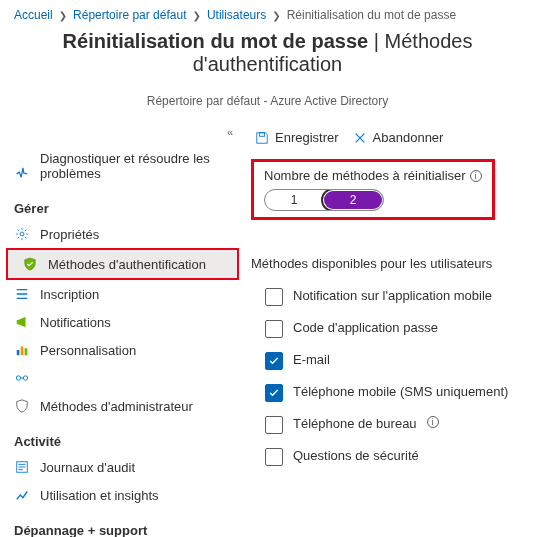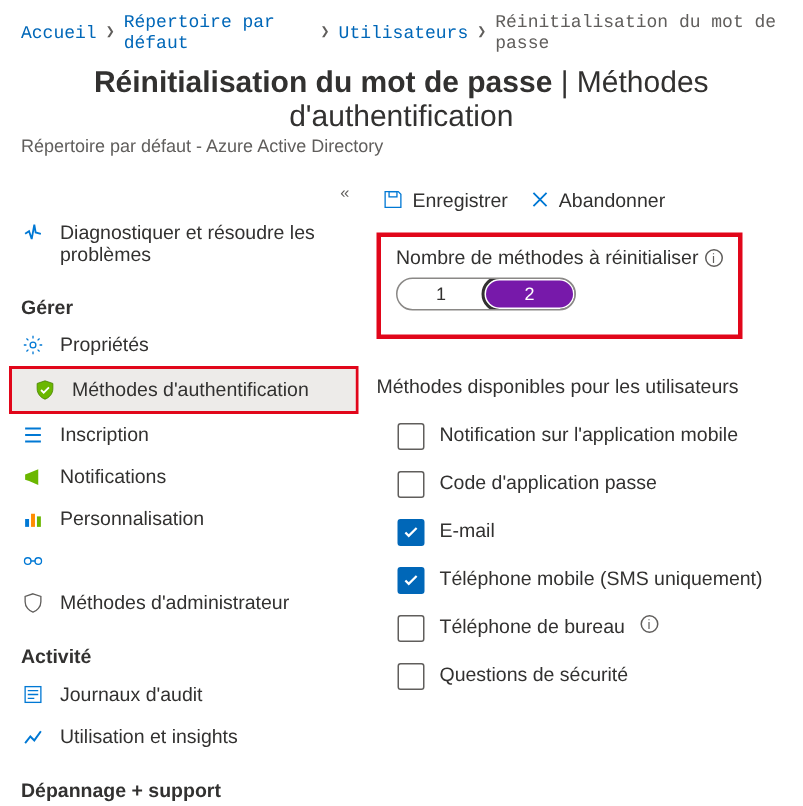--- a/index.html
+++ b/index.html
@@ -10,42 +10,41 @@
     color: #323130;
     background: #fff;
     width: 535px;
   }
   .breadcrumb {
     display: flex;
     align-items: center;
     gap: 6px;
     padding: 8px 14px 4px;
     font-size: 12px;
-    font-family: Liberation Mono, monospace;
   }
   .breadcrumb a { color: #0067b8; text-decoration: none; }
   .breadcrumb .sep { color: #605e5c; font-size: 10px; }
   .breadcrumb .current { color: #605e5c; }
   .header { padding: 4px 14px 2px; }
   .header h1 {
     margin: 0;
     font-size: 20px;
     font-weight: 600;
     color: #323130;
     text-align: center;
   }
   .header h1 .light { font-weight: 400; color: #323130; }
-  .header .sub { font-size: 12px; color: #605e5c; margin-top: 0; }
+  .header .sub { font-size: 12px; color: #605e5c; margin-top: 18px; text-align: center; }
   .layout { display: flex; margin-top: 10px; }
   .sidebar { width: 245px; flex-shrink: 0; padding-top: 4px; }
   .collapse-row { text-align: right; padding: 0 14px 6px; color: #605e5c; }
   .collapse-row span { font-size: 11px; letter-spacing: -2px; }
   .nav-item {
     display: flex;
-    align-items: flex-start;
+    align-items: flex-end;
     gap: 10px;
     padding: 6px 14px;
     cursor: pointer;
     font-size: 13px;
     color: #323130;
   }
   .nav-item.selected { background: #edebe9; }
   .nav-item .icon { width: 16px; height: 16px; display: flex; align-items: center; justify-content: center; flex-shrink: 0; }
   .nav-section {
     padding: 14px 14px 4px;
@@ -59,30 +58,30 @@
   }
   .main { flex: 1; padding: 4px 10px 0 6px; }
   .toolbar {
     display: flex;
     gap: 14px;
     padding: 6px 4px 14px;
     border-bottom: none;
   }
   .tb-btn {
     display: flex;
-    align-items: flex-start;
+    align-items: flex-end;
     gap: 6px;
     color: #323130;
     cursor: pointer;
     font-size: 13px;
   }
   .tb-btn .icon { width: 14px; height: 14px; display: flex; align-items: center; justify-content: center; }
   .section-box {
     border: 3px solid #e1061a;
-    padding: 6px 10px 16px;
+    padding: 6px 10px 6px;
     margin-bottom: 18px;
     display: inline-block;
   }
   .section-label { font-size: 13px; color: #323130; display: flex; align-items: center; gap: 4px; }
   .info-icon {
     width: 12px; height: 12px; border: 1px solid #605e5c; border-radius: 50%;
     display: inline-flex; align-items: center; justify-content: center;
     font-size: 9px; color: #605e5c;
   }
   .toggle-pill {
@@ -104,21 +103,21 @@
     cursor: pointer;
   }
   .toggle-opt.active {
     background: #7719aa;
     color: #fff;
     border-radius: 11px;
     margin: 1px;
     outline: 2px solid #323130;
     outline-offset: 1px;
   }
-  .methods-title { font-size: 13px; margin: 6px 0 10px; }
+  .methods-title { font-size: 13px; margin: 18px 0 10px; }
   .method-row {
     display: flex;
     align-items: flex-start;
     gap: 10px;
     padding: 7px 0 7px 14px;
     font-size: 13px;
   }
   .checkbox {
     width: 18px; height: 18px;
     border: 1px solid #605e5c;

